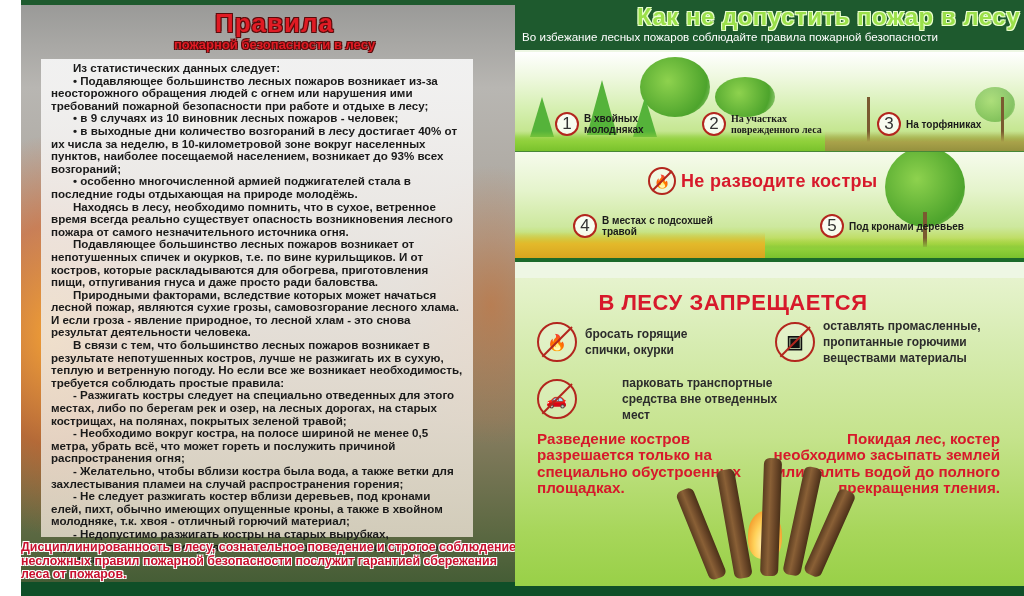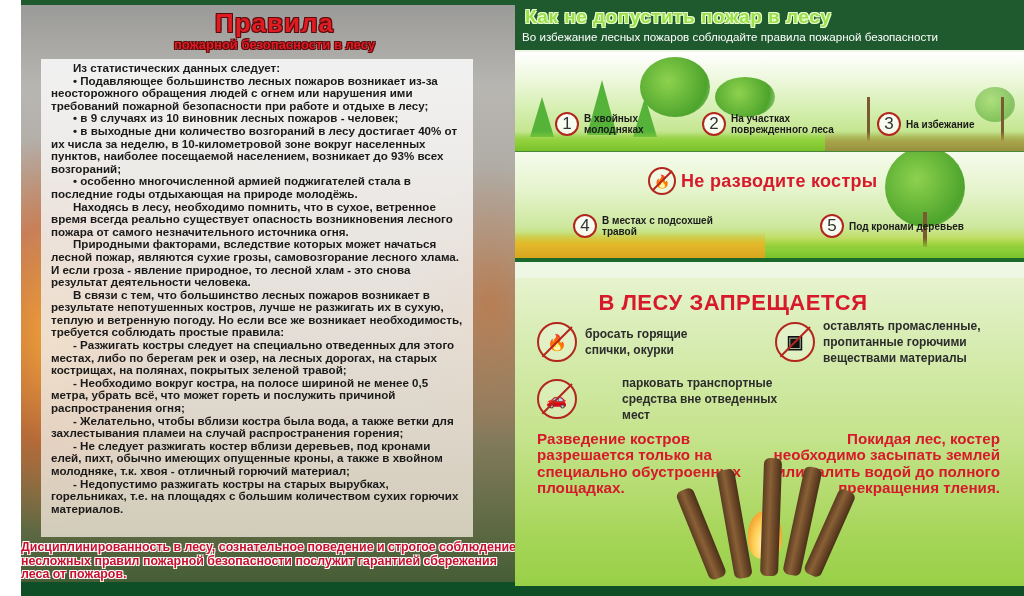--- a/index.html
+++ b/index.html
@@ -47,23 +47,24 @@
   
   .right {
     position: absolute; left: 515px; top: 0; width: 509px; height: 596px; background: #eef7e4;
   }
   .r-header {
     position: absolute; left: 0; top: 0; width: 509px; height: 50px;
     background: #1e5a2e;
   }
   .r-title {
     position: absolute; left: 10px; top: 2px; width: 495px;
-    font-weight: 700; font-size: 19px; line-height: 30px; color: #9be04a;
+    font-weight: 700; font-size: 24px; line-height: 30px; color: #9be04a;
     text-shadow: -1px -1px 0 #eaffd0, 1px -1px 0 #eaffd0, -1px 1px 0 #eaffd0, 1px 1px 0 #eaffd0, 0 0 2px #3d7a1a;
     letter-spacing: 0.5px;
+    text-align: right;
   }
   .r-subtitle {
     position: absolute; left: 7px; top: 30px; width: 500px;
     font-size: 11.6px; line-height: 14px; color: #ffffff; font-weight: 400;
   }
   .band {
     position: absolute; left: 0; width: 509px; overflow: hidden;
   }
   .band1 {
     top: 52px; height: 105px;
@@ -165,20 +166,21 @@
   <div class="left-title">Правила</div>
   <div class="left-subtitle">пожарной безопасности в лесу</div>
 
   <div class="textbox">
     <p>Из статистических данных следует:</p>
     <p class="bullet">• Подавляющее большинство лесных пожаров возникает из-за неосторожного обращения людей с огнем или нарушения ими требований пожарной безопасности при работе и отдыхе в лесу;</p>
     <p class="bullet">• в 9 случаях из 10 виновник лесных пожаров - человек;</p>
     <p class="bullet">• в выходные дни количество возгораний в лесу достигает 40% от их числа за неделю, в 10-километровой зоне вокруг населенных пунктов, наиболее посещаемой населением, возникает до 93% всех возгораний;</p>
     <p class="bullet">• особенно многочисленной армией поджигателей стала в последние годы отдыхающая на природе молодёжь.</p>
     <p>Находясь в лесу, необходимо помнить, что в сухое, ветренное время всегда реально существует опасность возникновения лесного пожара от самого незначительного источника огня.</p>
+    <p>Подавляющее большинство лесных пожаров возникает от непотушенных спичек и окурков, т.е. по вине курильщиков. И от костров, которые раскладываются для обогрева, приготовления пищи, отпугивания гнуса и даже просто ради баловства.</p>
     <p>Природными факторами, вследствие которых может начаться лесной пожар, являются сухие грозы, самовозгорание лесного хлама. И если гроза - явление природное, то лесной хлам - это снова результат деятельности человека.</p>
     <p>В связи с тем, что большинство лесных пожаров возникает в результате непотушенных костров, лучше не разжигать их в сухую, теплую и ветренную погоду. Но если все же возникает необходимость, требуется соблюдать простые правила:</p>
     <p>- Разжигать костры следует на специально отведенных для этого местах, либо по берегам рек и озер, на лесных дорогах, на старых кострищах, на полянах, покрытых зеленой травой;</p>
     <p>- Необходимо вокруг костра, на полосе шириной не менее 0,5 метра, убрать всё, что может гореть и послужить причиной распространения огня;</p>
     <p>- Желательно, чтобы вблизи костра была вода, а также ветки для захлестывания пламеи на случай распространения горения;</p>
     <p>- Не следует разжигать костер вблизи деревьев, под кронами елей, пихт, обычно имеющих опущенные кроны, а также в хвойном молодняке, т.к. хвоя - отличный горючий материал;</p>
     <p>- Недопустимо разжигать костры на старых вырубках, горельниках, т.е. на площадях с большим количеством сухих горючих материалов.</p>
   </div>
 
   <div class="left-footer">Дисциплинированность в лесу, сознательное поведение и строгое соблюдение несложных правил пожарной безопасности послужит гарантией сбережения леса от пожаров.</div>
@@ -202,25 +204,25 @@
     <div class="trunk" style="left:486px;top:45px;height:45px;"></div>
     <div class="grass-green" style="left:0;width:310px;bottom:6px;"></div>
     <div class="grass-dry" style="bottom:6px;"></div>
 
     <div class="num-item" style="left:40px;top:60px;">
       <div class="num-circle">1</div>
       <div class="num-label" style="width:75px;">В хвойных молодняках</div>
     </div>
     <div class="num-item" style="left:187px;top:60px;">
       <div class="num-circle">2</div>
-      <div class="num-label" style="width:125px;">На участках поврежденного леса</div>
+      <div class="num-label" style="width:125px;font-family:Liberation Serif, serif;">На участках поврежденного леса</div>
     </div>
     <div class="num-item" style="left:362px;top:60px;">
       <div class="num-circle">3</div>
-      <div class="num-label" style="width:100px;">На избежание</div>
+      <div class="num-label" style="width:100px;">На торфяниках</div>
     </div>
   </div>
 
   <div class="band band2">
     <div class="round-tree" style="left:370px;top:-5px;width:80px;height:80px;"></div>
     <div class="trunk" style="left:408px;top:60px;height:35px;width:4px;"></div>
     <div class="grass-yellow"></div>
     <div class="grass-green"></div>
 
     <div class="no-fire-title">

